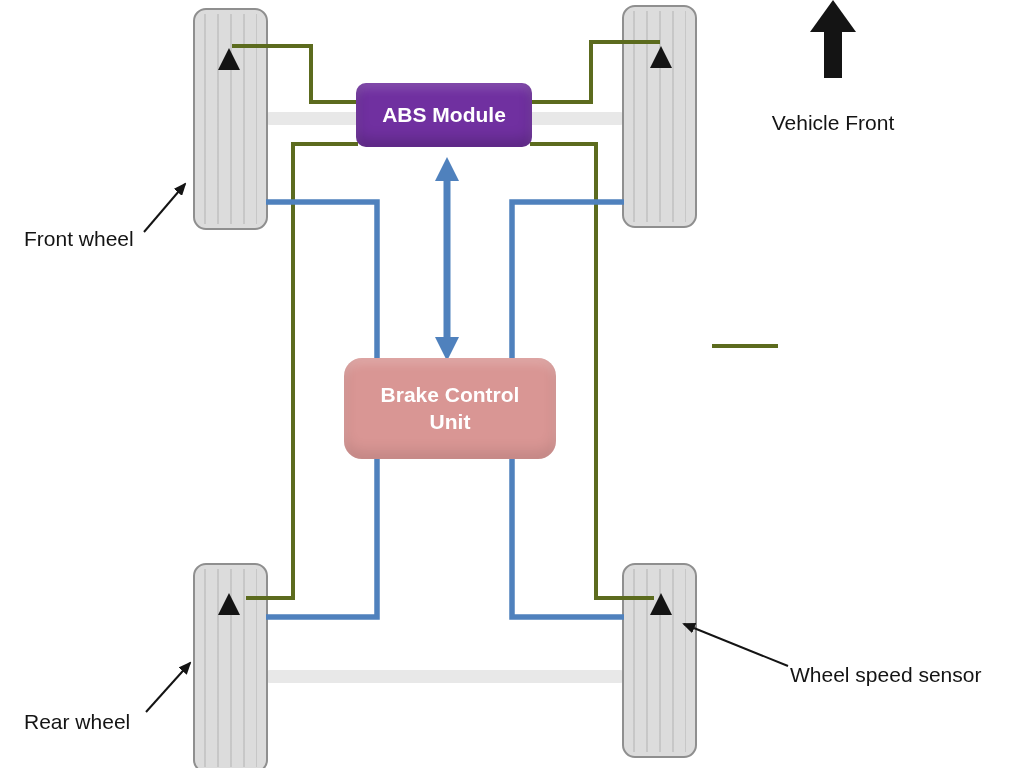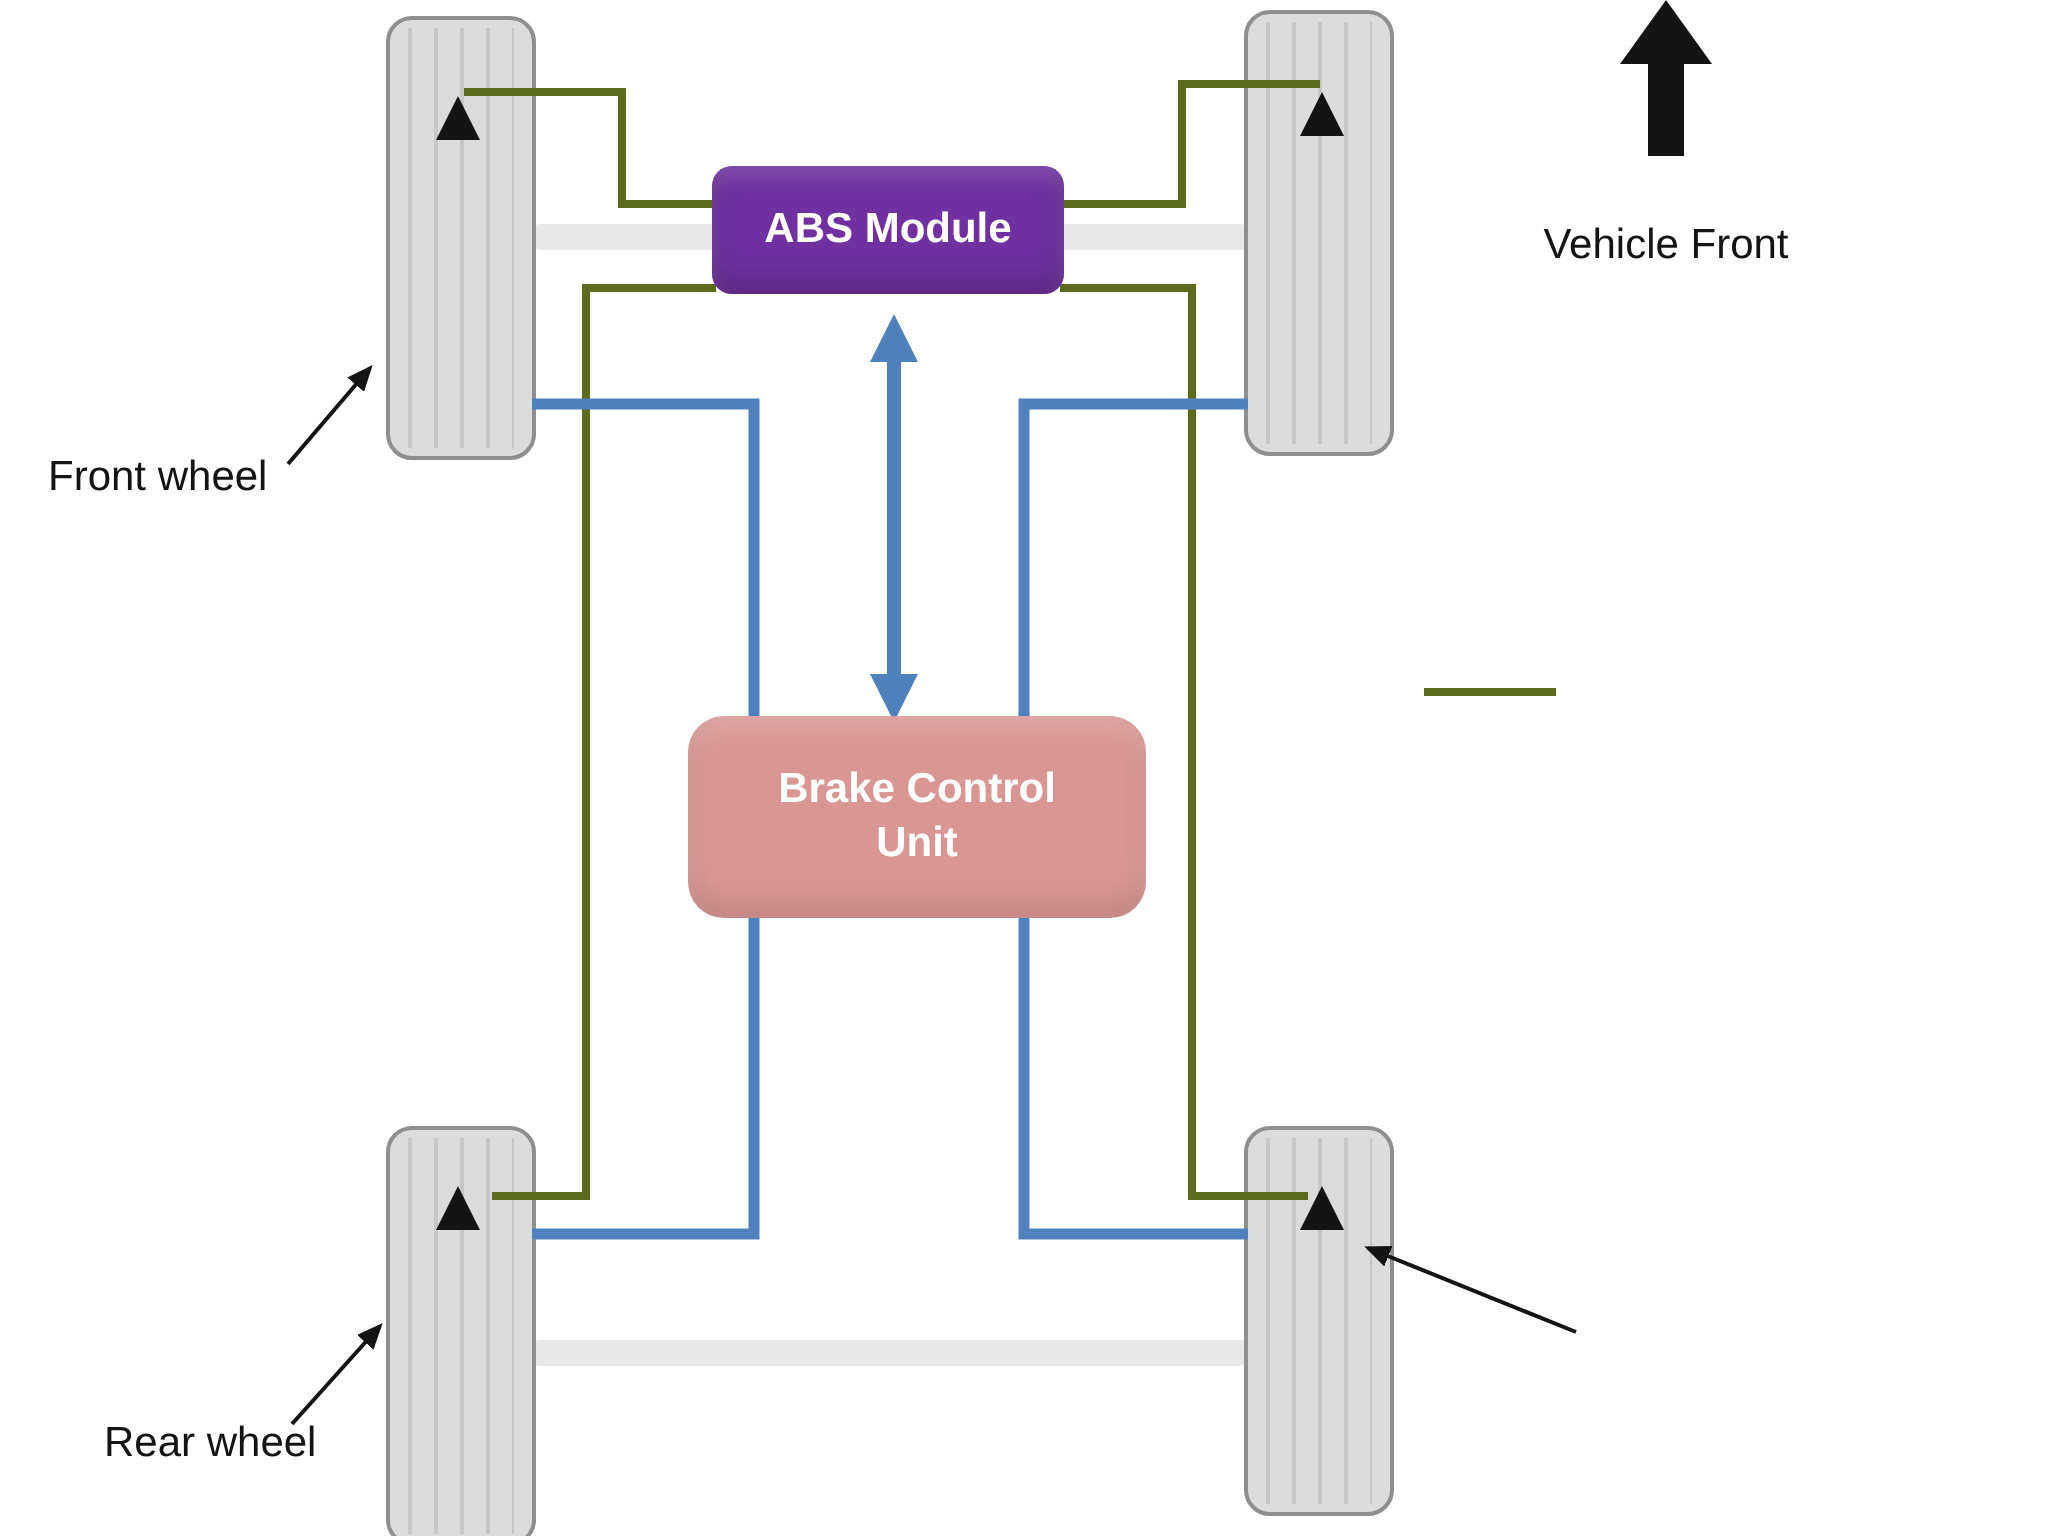--- a/index.html
+++ b/index.html
@@ -37,29 +37,29 @@
   .node{
     position:absolute;display:flex;align-items:center;justify-content:center;
     color:#fff;font-weight:700;font-size:21px;text-align:center;line-height:1.25;
   }
   #abs-module{
     left:356px;top:83px;width:176px;height:64px;border-radius:10px;
     background:var(--purple,#7030a0);
     box-shadow:inset 0 -8px 14px rgba(0,0,0,.18), inset 0 6px 10px rgba(255,255,255,.15);
   }
   #brake-control-unit{
-    left:344px;top:358px;width:229px;height:101px;border-radius:18px;
+    left:344px;top:358px;width:212px;height:101px;border-radius:18px;
     background:var(--salmon,#d99694);
     box-shadow:inset 0 -8px 14px rgba(0,0,0,.10), inset 0 6px 10px rgba(255,255,255,.18);
   }
   #brake-control-unit span{display:inline-block;max-width:150px;}
   
   .lbl{position:absolute;font-size:21px;font-weight:400;white-space:nowrap;}
   #front-wheel-label{left:24px;top:227px;}
-  #rear-wheel-label{left:24px;top:710px;margin-left:28px;}
+  #rear-wheel-label{left:24px;top:710px;}
   #vehicle-front-label{left:753px;top:111px;width:160px;text-align:center;}
   #wheel-speed-sensor-label{left:790px;top:663px;}
   #legend-text{left:787px;top:317px;width:205px;white-space:normal;line-height:1.35;}
 </style>
 </head>
 <body>
 
 <div id="stage">
 
   <div class="axle" id="front-axle"></div>
@@ -113,14 +113,15 @@
   <div class="node" id="abs-module">
     <span>ABS Module</span>
   </div>
   <div class="node" id="brake-control-unit">
     <span>Brake Control Unit</span>
   </div>
 
   <div class="lbl" id="front-wheel-label">Front wheel</div>
   <div class="lbl" id="rear-wheel-label">Rear wheel</div>
   <div class="lbl" id="vehicle-front-label">Vehicle Front</div>
+  <div class="lbl" id="wheel-speed-sensor-label">Wheel speed sensor</div>
 
 </div>
 
 </body></html>

